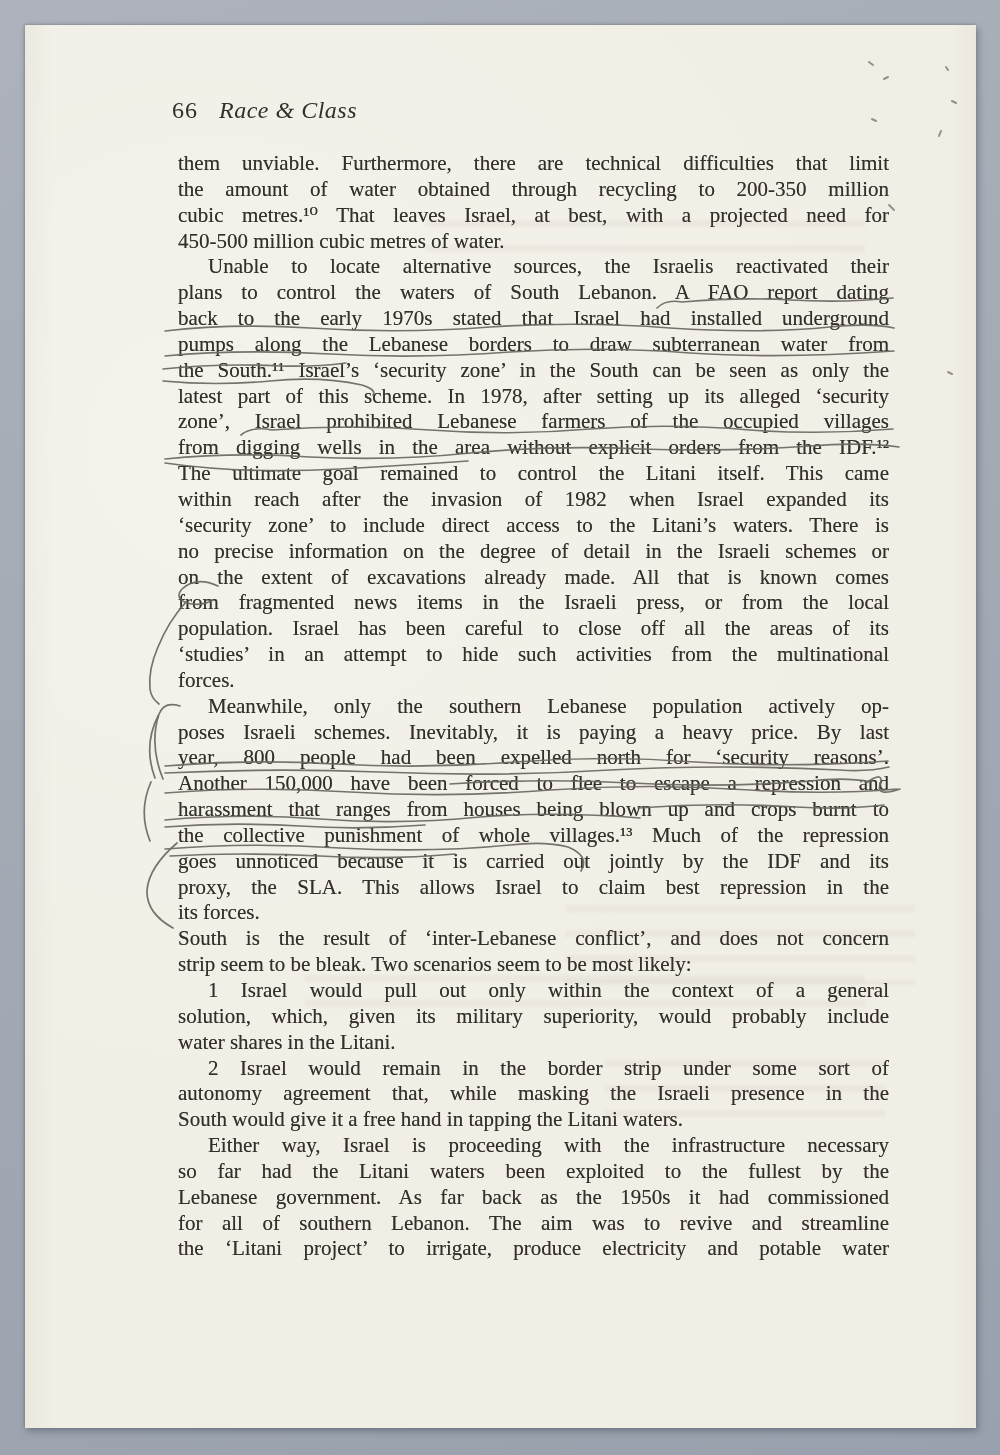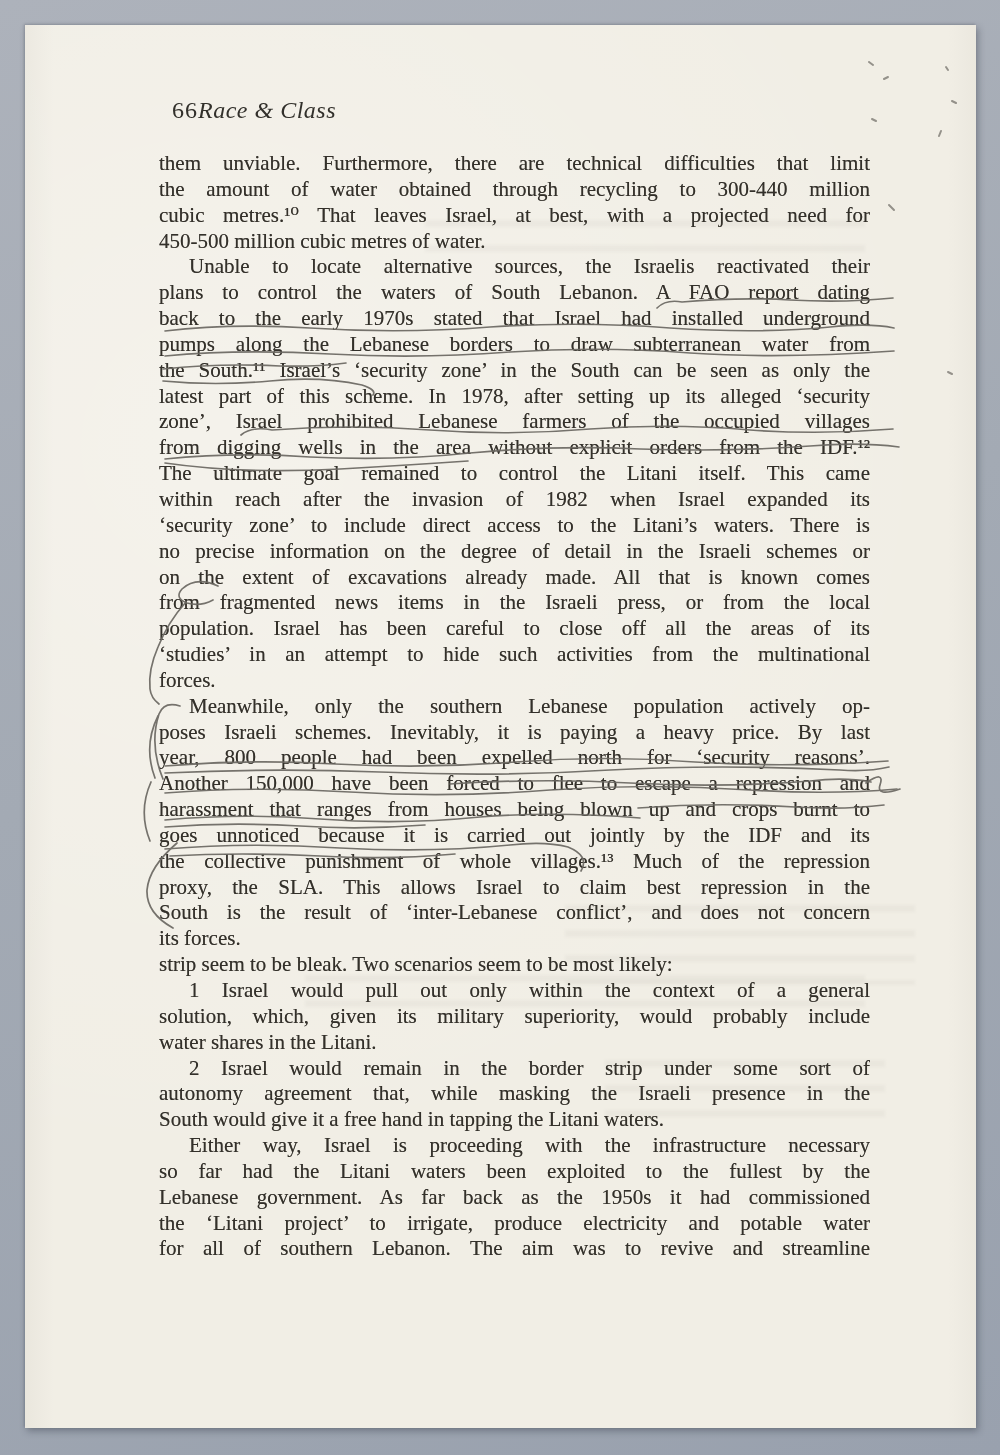--- a/index.html
+++ b/index.html
@@ -14,23 +14,23 @@
     background-image:
       radial-gradient(circle at 20% 30%, rgba(255,255,255,.25), rgba(255,255,255,0) 60%),
       linear-gradient(90deg, rgba(120,115,100,.06) 0, rgba(120,115,100,0) 3%, rgba(120,115,100,0) 97%, rgba(120,115,100,.05) 100%);
     box-shadow:2px 3px 7px rgba(30,35,50,.35), -1px -1px 2px rgba(30,35,50,.18);
   }
   .header{
     position:absolute;left:147px;top:72px;white-space:nowrap;
     color:#32302b;font-size:24px;
   }
   .header .num{font-style:normal;letter-spacing:1px;}
-  .header .title{font-style:italic;letter-spacing:.5px;font-family:Liberation Serif, serif;}
+  .header .title{font-style:italic;margin-left:21px;letter-spacing:.5px;font-family:Liberation Serif, serif;}
   .body-text{
-    position:absolute;left:134px;top:126px;width:711px;
+    position:absolute;left:153px;top:126px;width:711px;
     color:#33302a;
   }
   .line{
     height:25.85px;line-height:25.85px;font-size:21px;overflow:visible;
     text-align:justify;text-align-last:justify;white-space:normal;
     text-shadow:0 0 .5px rgba(45,42,36,.55);
   }
   .line.l{text-align-last:left;}
   .line.i{text-indent:30px;font-family:Liberation Serif, serif;}
   .smudge{
@@ -42,21 +42,21 @@
 </head>
 <body>
 
 <div class="page">
   <div class="header">
     <span class="num">66</span><span class="title">Race &amp; Class</span>
   </div>
 
   <div class="body-text" id="body-text">
       <div class="line j">them unviable. Furthermore, there are technical difficulties that limit</div>
-      <div class="line j">the amount of water obtained through recycling to 300-440 million</div>
+      <div class="line j">the amount of water obtained through recycling to 200-350 million</div>
       <div class="line j">cubic metres.¹⁰ That leaves Israel, at best, with a projected need for</div>
       <div class="line l">450-500 million cubic metres of water.</div>
       <div class="line j i">Unable to locate alternative sources, the Israelis reactivated their</div>
       <div class="line j">plans to control the waters of South Lebanon. A FAO report dating</div>
       <div class="line j">back to the early 1970s stated that Israel had installed underground</div>
       <div class="line j">pumps along the Lebanese borders to draw subterranean water from</div>
       <div class="line j">the South.¹¹ Israel’s ‘security zone’ in the South can be seen as only the</div>
       <div class="line j">latest part of this scheme. In 1978, after setting up its alleged ‘security</div>
       <div class="line j">zone’, Israel prohibited Lebanese farmers of the occupied villages</div>
       <div class="line j">from digging wells in the area without explicit orders from the IDF.¹²</div>
@@ -67,37 +67,37 @@
       <div class="line j">on the extent of excavations already made. All that is known comes</div>
       <div class="line j">from fragmented news items in the Israeli press, or from the local</div>
       <div class="line j">population. Israel has been careful to close off all the areas of its</div>
       <div class="line j">‘studies’ in an attempt to hide such activities from the multinational</div>
       <div class="line l">forces.</div>
       <div class="line j i">Meanwhile, only the southern Lebanese population actively op-</div>
       <div class="line j">poses Israeli schemes. Inevitably, it is paying a heavy price. By last</div>
       <div class="line j">year, 800 people had been expelled north for ‘security reasons’.</div>
       <div class="line j">Another 150,000 have been forced to flee to escape a repression and</div>
       <div class="line j">harassment that ranges from houses being blown up and crops burnt to</div>
+      <div class="line j">the collective punishment of whole villages.¹³ Much of the repression</div>
       <div class="line j">goes unnoticed because it is carried out jointly by the IDF and its</div>
-      <div class="line j">the collective punishment of whole villages.¹³ Much of the repression</div>
       <div class="line j">proxy, the SLA. This allows Israel to claim best repression in the</div>
+      <div class="line l">its forces.</div>
       <div class="line j">South is the result of ‘inter-Lebanese conflict’, and does not concern</div>
-      <div class="line l">its forces.</div>
       <div class="line l">strip seem to be bleak. Two scenarios seem to be most likely:</div>
       <div class="line j i">1 Israel would pull out only within the context of a general</div>
       <div class="line j">solution, which, given its military superiority, would probably include</div>
       <div class="line l">water shares in the Litani.</div>
       <div class="line j i">2 Israel would remain in the border strip under some sort of</div>
       <div class="line j">autonomy agreement that, while masking the Israeli presence in the</div>
       <div class="line l">South would give it a free hand in tapping the Litani waters.</div>
       <div class="line j i">Either way, Israel is proceeding with the infrastructure necessary</div>
       <div class="line j">so far had the Litani waters been exploited to the fullest by the</div>
       <div class="line j">Lebanese government. As far back as the 1950s it had commissioned</div>
+      <div class="line j">for all of southern Lebanon. The aim was to revive and streamline</div>
       <div class="line j">the ‘Litani project’ to irrigate, produce electricity and potable water</div>
-      <div class="line j">for all of southern Lebanon. The aim was to revive and streamline</div>
     </div>
 
   <div class="smudge" style="left:400px;top:195px;width:440px;height:50px;"></div>
   <div class="smudge" style="left:540px;top:880px;width:350px;height:80px;"></div>
   <div class="smudge" style="left:280px;top:950px;width:560px;height:45px;"></div>
   <div class="smudge" style="left:580px;top:1035px;width:280px;height:65px;"></div>
 </div>
 
 <svg class="overlay" width="1000" height="1455" viewBox="0 0 1000 1455">
   <g fill="none" stroke="#6b6862" stroke-width="1.7" stroke-linecap="round" stroke-linejoin="round" opacity="0.92">

